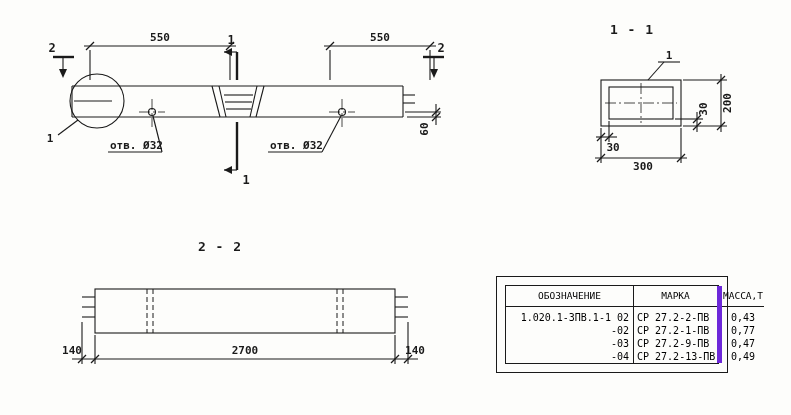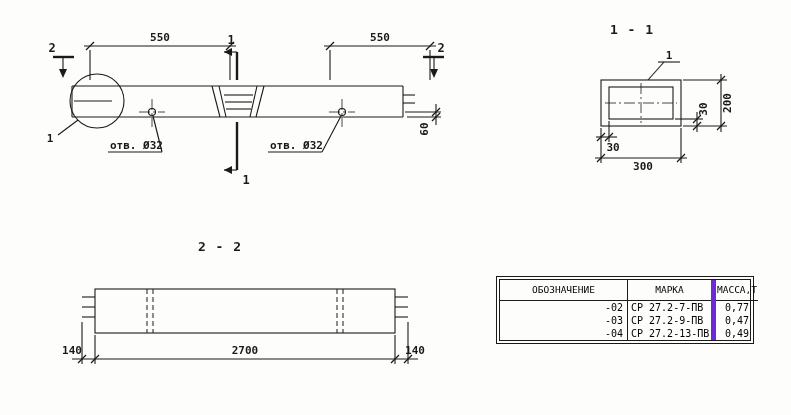--- a/index.html
+++ b/index.html
@@ -15,22 +15,22 @@
   .cl{stroke-width:0.8;stroke-dasharray:11 3 2 3;}
   .dash{stroke-width:1;stroke-dasharray:5 3;}
   .arrow{fill:#1a1a1a;stroke:none;}
   text{fill:#1a1a1a;stroke:none;font-family:"DejaVu Sans Mono","Liberation Mono",monospace;font-weight:bold;}
   .dim{font-size:11px;}
   .ttl{font-size:13px;letter-spacing:1px;}
   .mark{font-size:12px;}
 
   
   .spec-table{
-    position:absolute;left:496px;top:276px;width:258px;
-    border:1.2px solid #1a1a1a;padding:2px;background:#fdfdfb;box-sizing:border-box;
+    position:absolute;left:496px;top:276px;width:232px;
+    border:1.2px solid #1a1a1a;padding:8px;background:#fdfdfb;box-sizing:border-box;
   }
   .spec-inner{border:1px solid #1a1a1a;}
   .spec-inner table{border-collapse:collapse;width:100%;table-layout:fixed;}
   .spec-inner th{
     border-bottom:1px solid #1a1a1a;font-weight:normal;font-size:9.5px;
     padding:4px 0 5px;text-align:center;
     font-family:"DejaVu Sans Mono","Liberation Mono",monospace;
   }
   .spec-inner td{
     font-size:10px;line-height:13px;padding:0 4px;white-space:nowrap;overflow:hidden;
@@ -242,23 +242,28 @@
   <div class="spec-inner">
     <table>
       <thead>
         <tr>
           <th class="c1">ОБОЗНАЧЕНИЕ</th>
           <th class="c2">МАРКА</th>
           <th class="c3">МАССА,Т</th>
         </tr>
       </thead>
       <tbody>
+        <tr class="first">
+          <td class="c1">1.020.1-3ПВ.1-1 02</td>
+          <td class="c2">СР 27.2-2-ПВ</td>
+          <td class="c3">0,43</td>
+        </tr>
         <tr>
           <td class="c1">-02</td>
-          <td class="c2">СР 27.2-7-ПВ</td>
+          <td class="c2">СР 27.2-1-ПВ</td>
           <td class="c3">0,77</td>
         </tr>
         <tr>
           <td class="c1">-03</td>
           <td class="c2">СР 27.2-9-ПВ</td>
           <td class="c3">0,47</td>
         </tr>
         <tr>
           <td class="c1">-04</td>
           <td class="c2">СР 27.2-13-ПВ</td>

